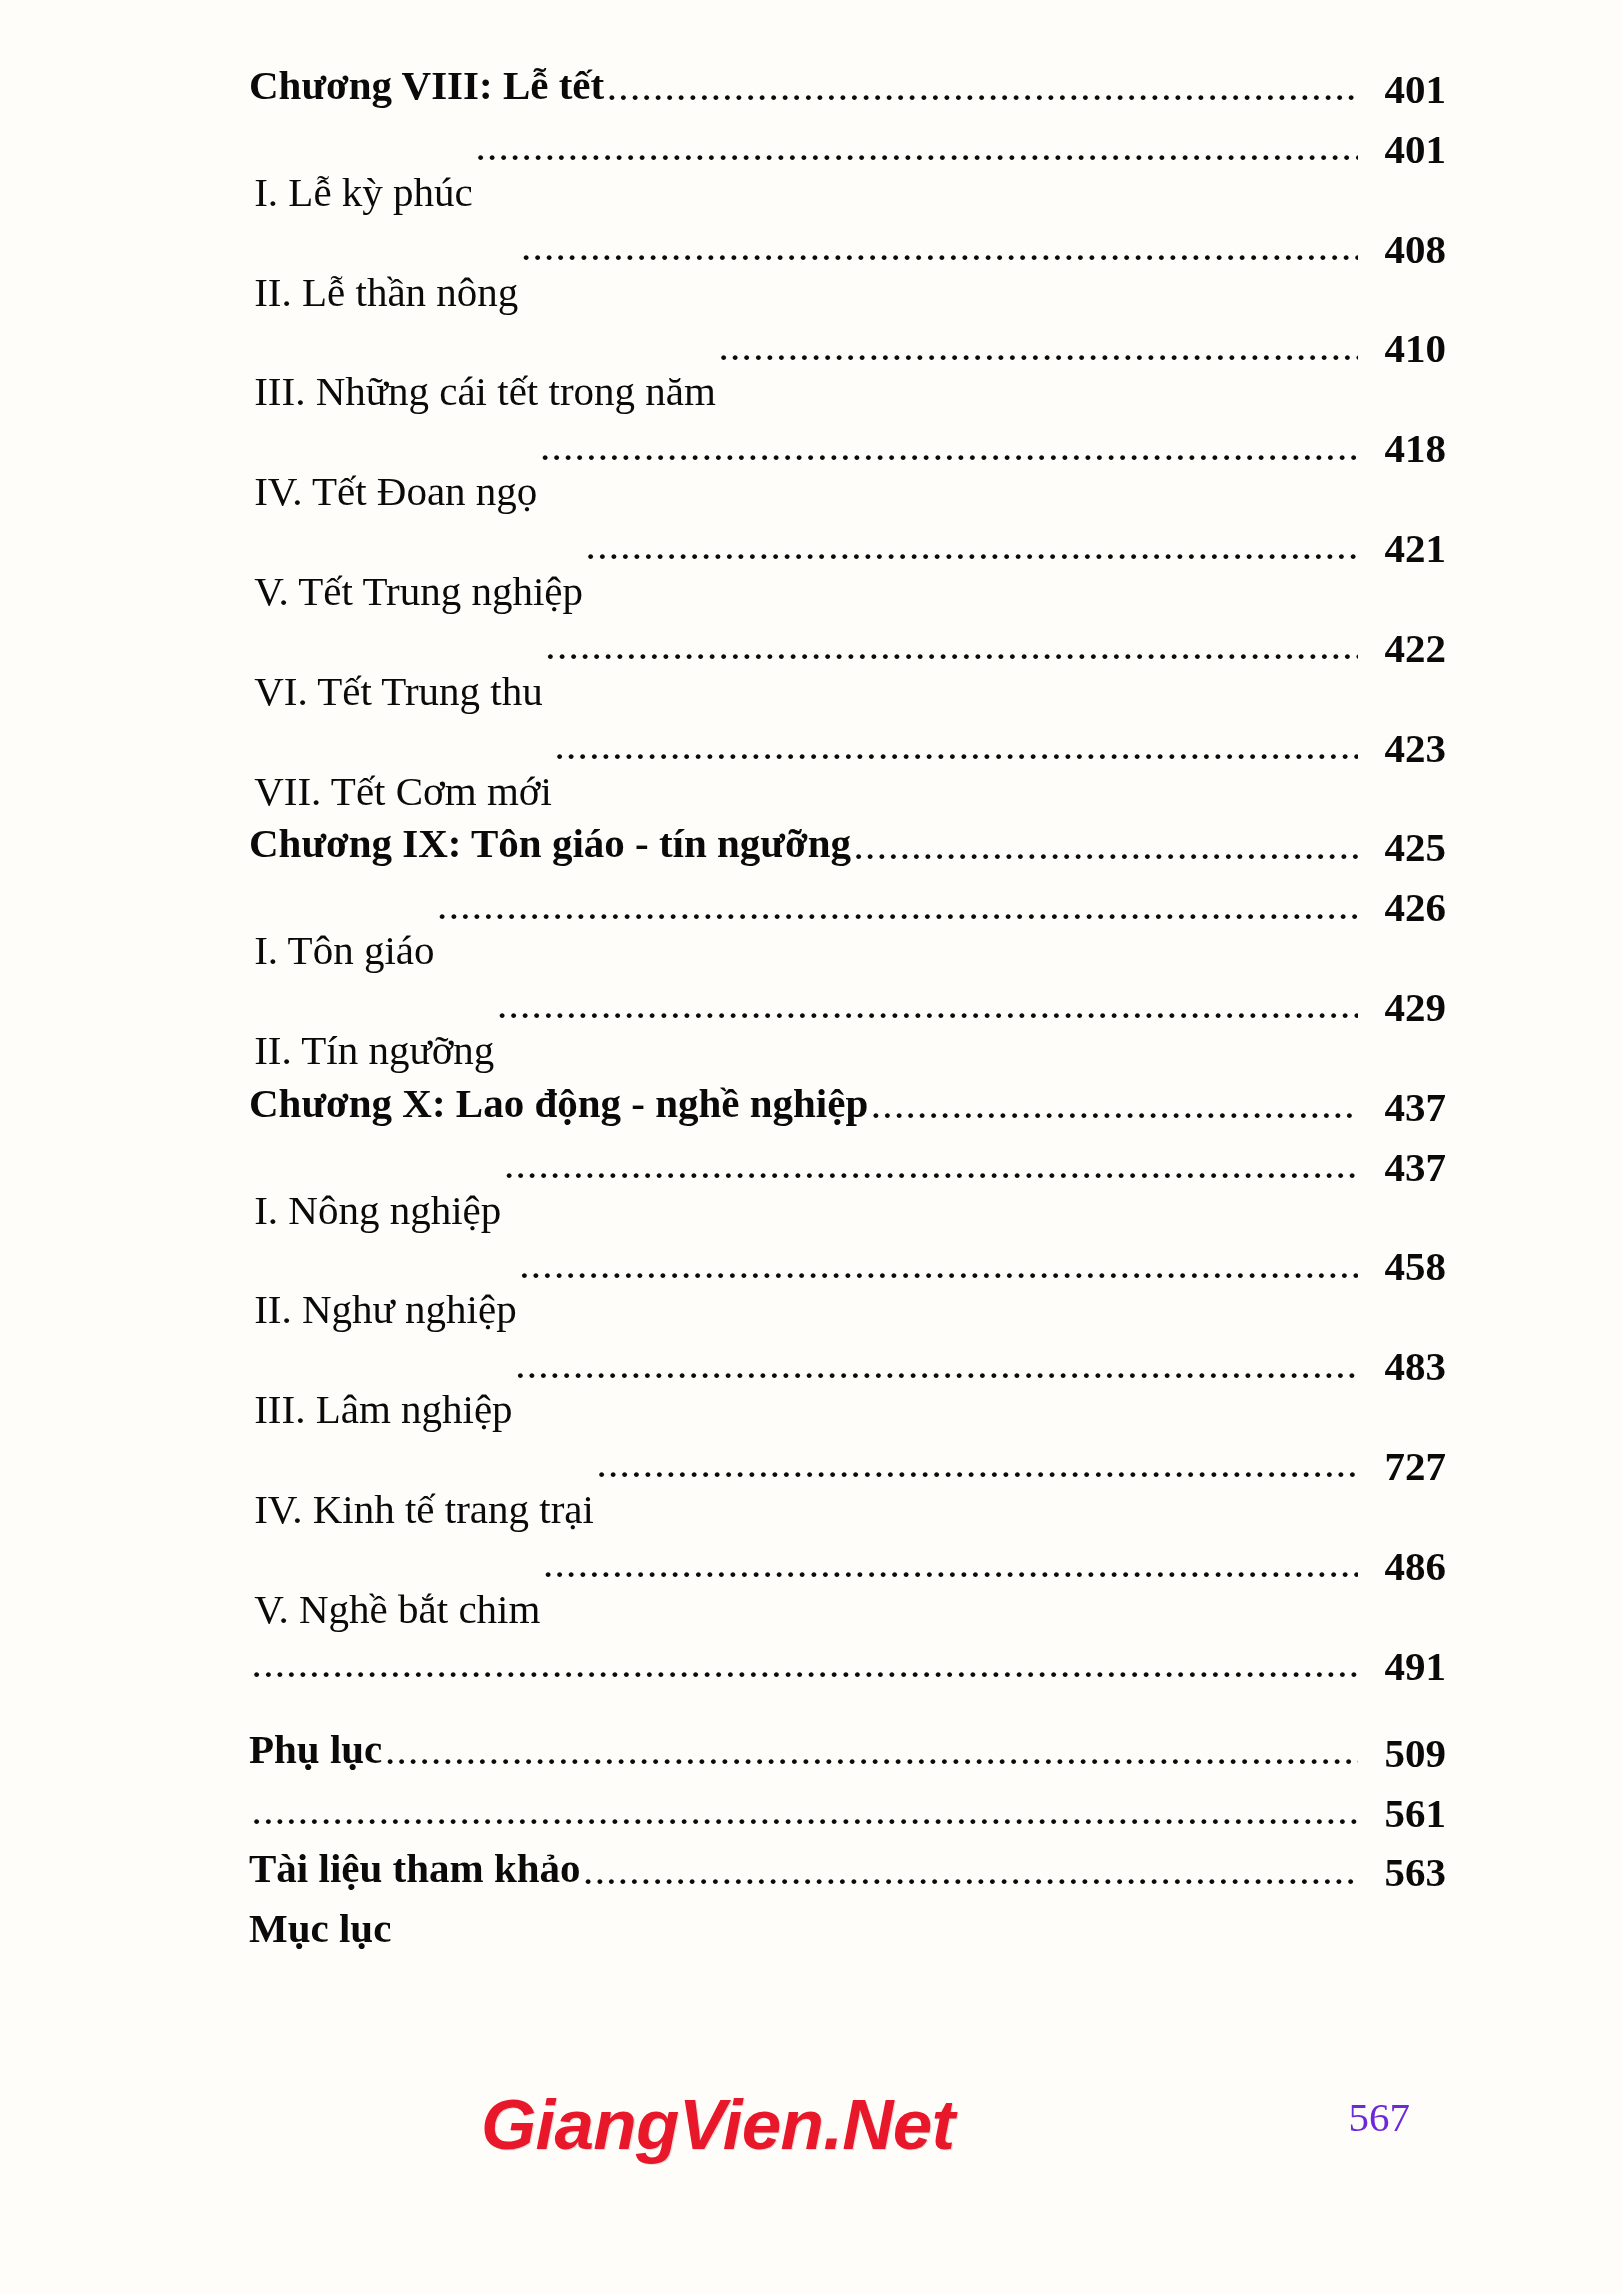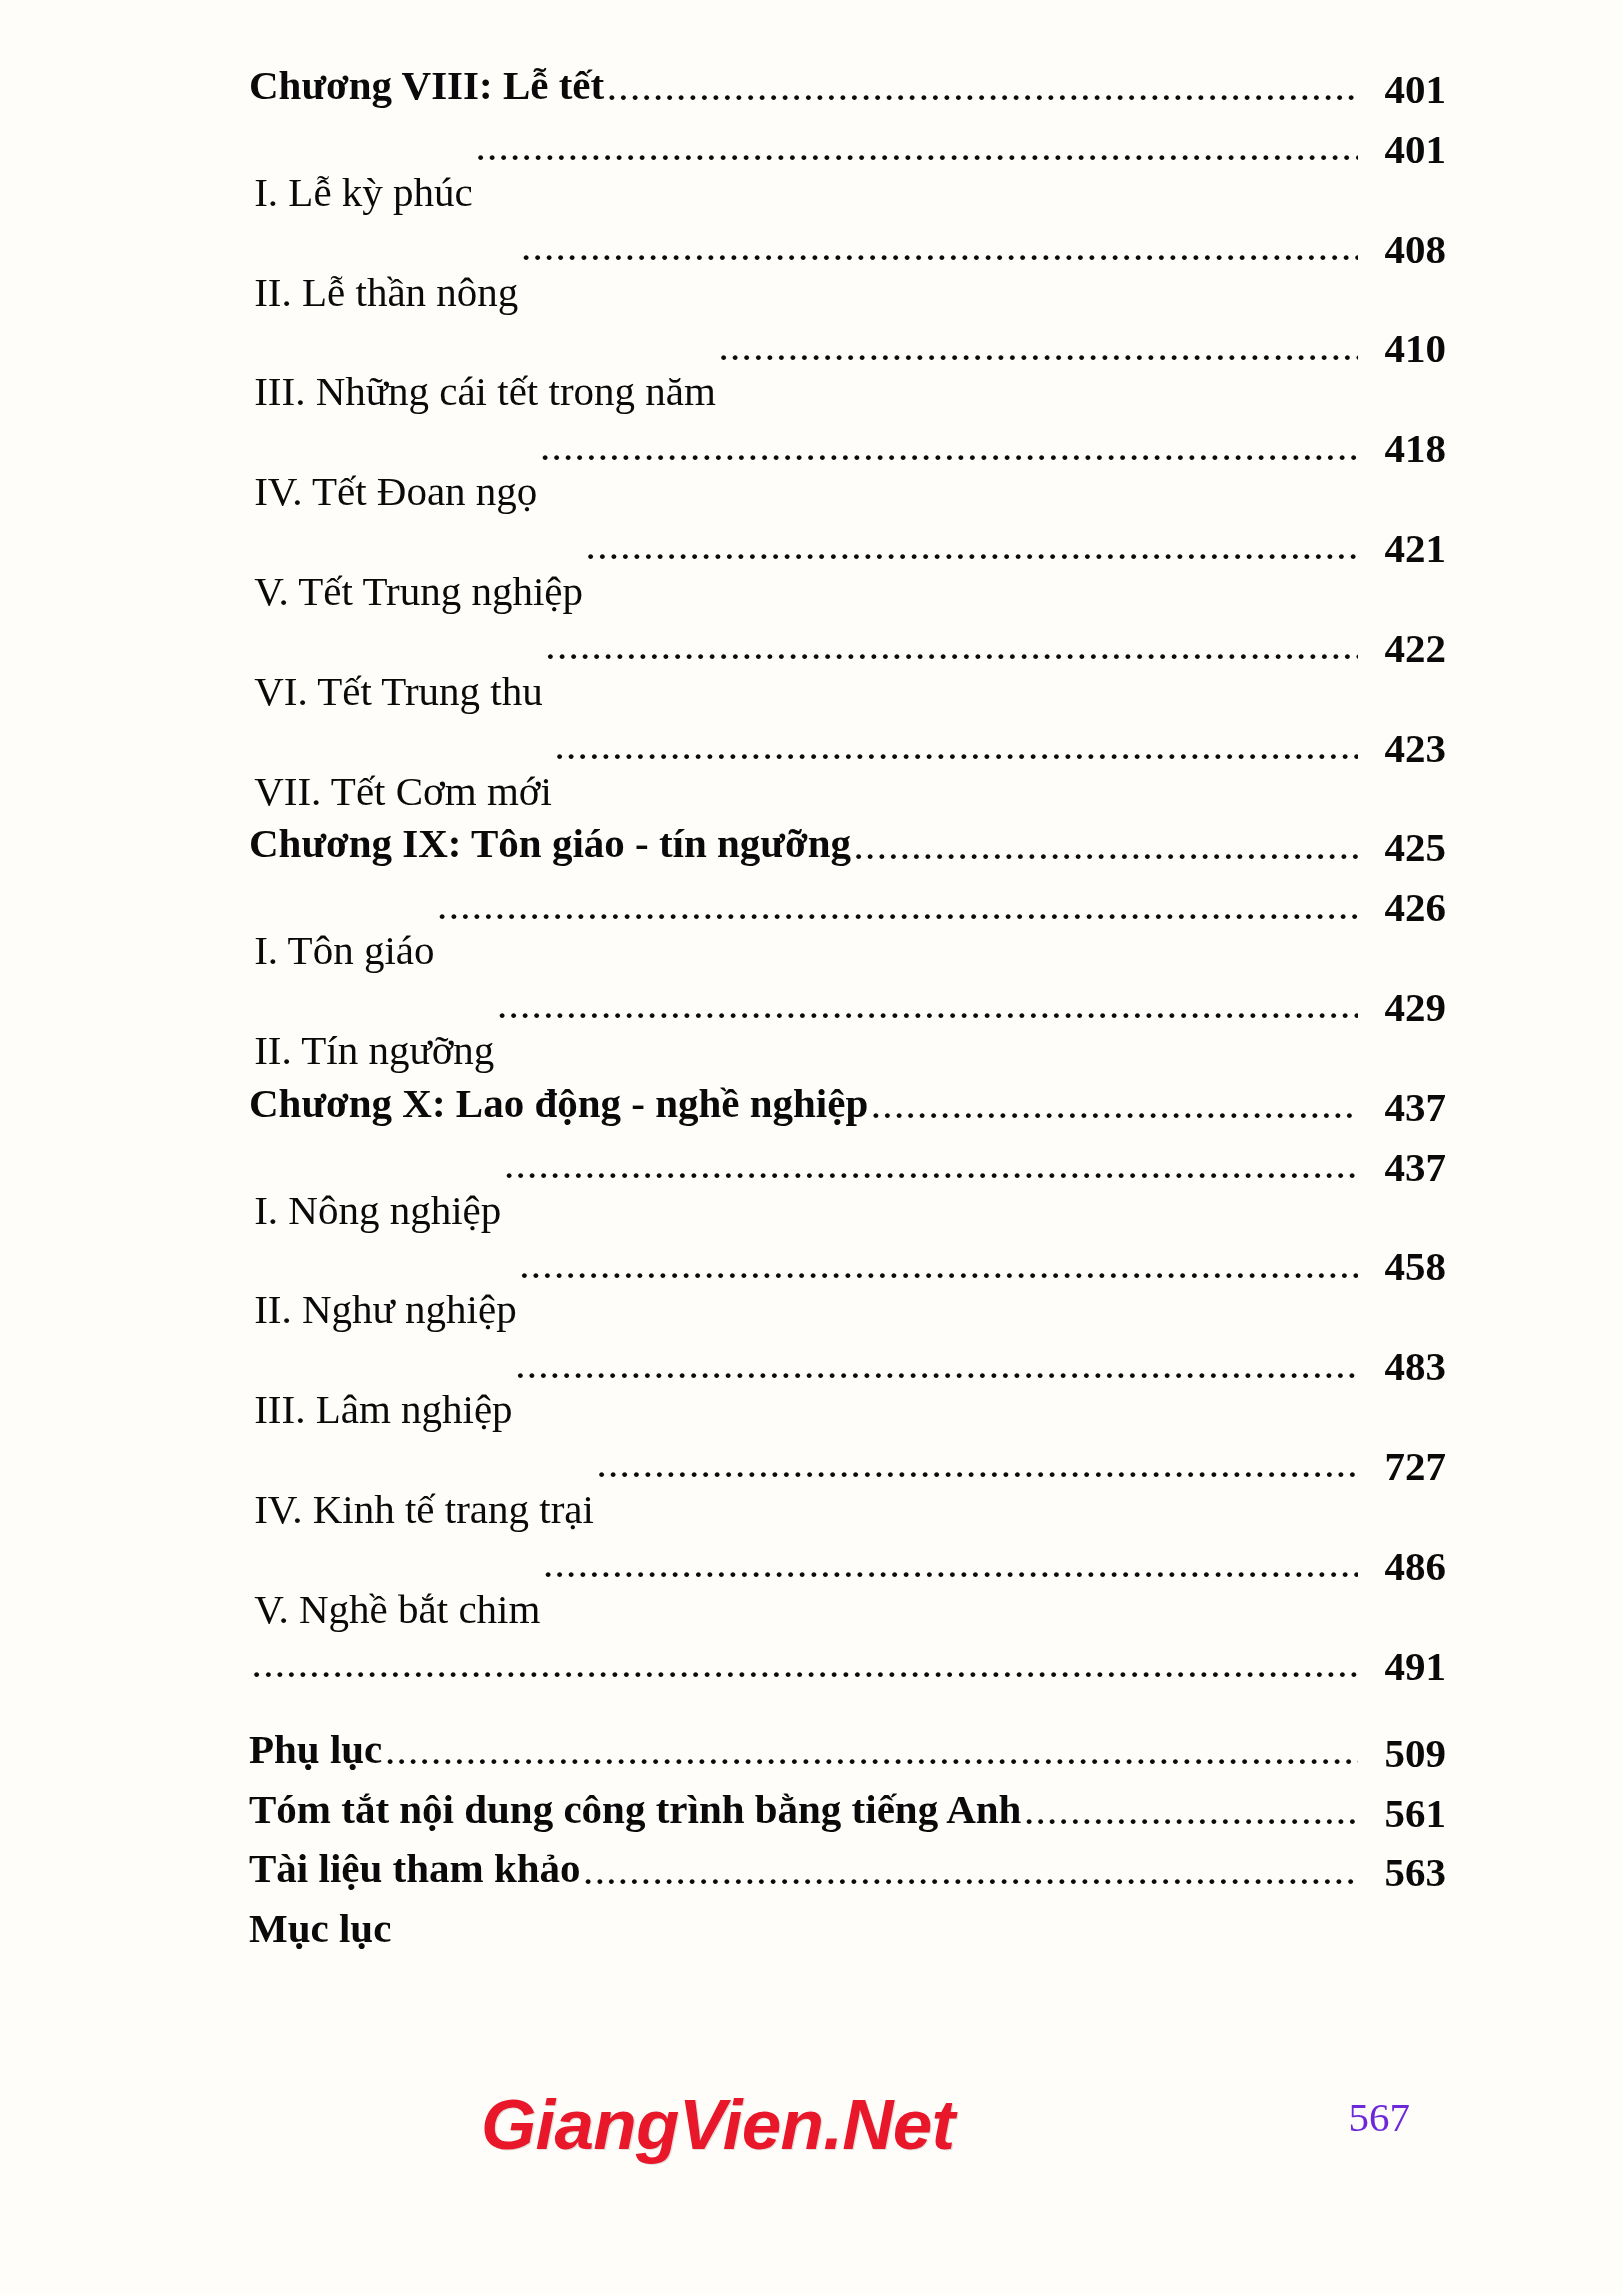--- a/index.html
+++ b/index.html
@@ -185,21 +185,20 @@
         <span class="leader">....................................................................................................................</span>
         <span class="page-num">491</span>
       </div>
       <div class="spacer-lg"></div>
       <div class="toc-row chapter">
         <span class="label">Phụ lục</span>
         <span class="leader">....................................................................................................................</span>
         <span class="page-num">509</span>
       </div>
       <div class="toc-row chapter">
-        <span class="label">Tóm tắt nội dung công trình bằng tiếng Anh</span>
         <span class="leader">....................................................................................................................</span>
         <span class="page-num">561</span>
       </div>
       <div class="toc-row chapter">
         <span class="label">Tài liệu tham khảo</span>
         <span class="leader">....................................................................................................................</span>
         <span class="page-num">563</span>
       </div>
       <div class="toc-row chapter nodots">
         <span class="label">Mục lục</span>

